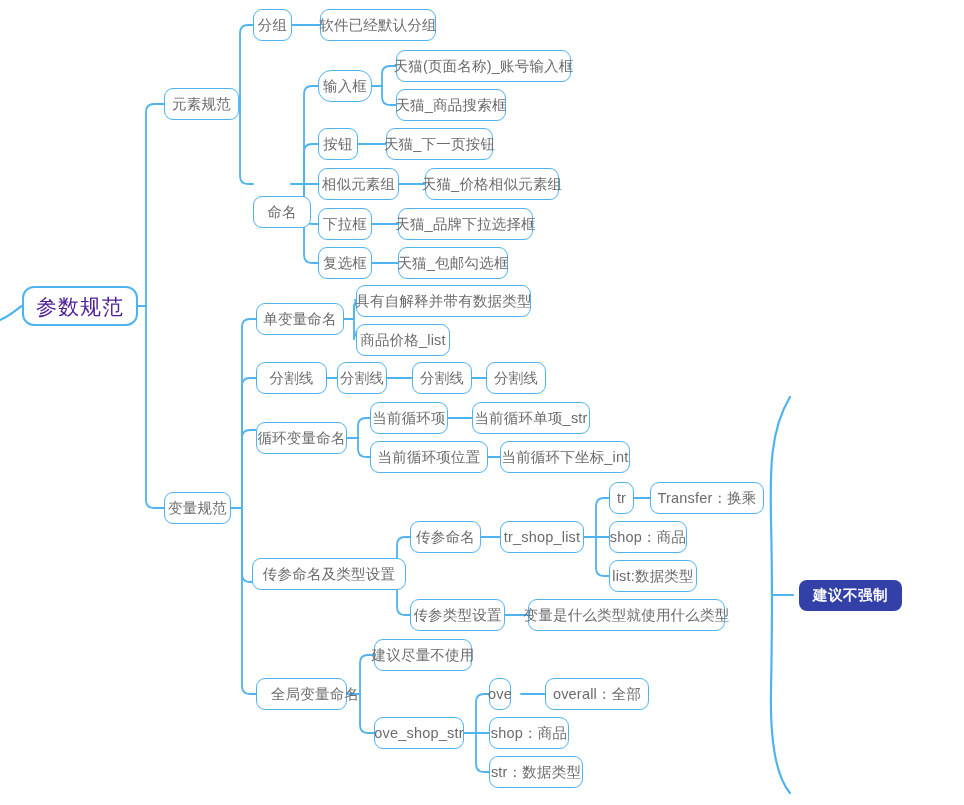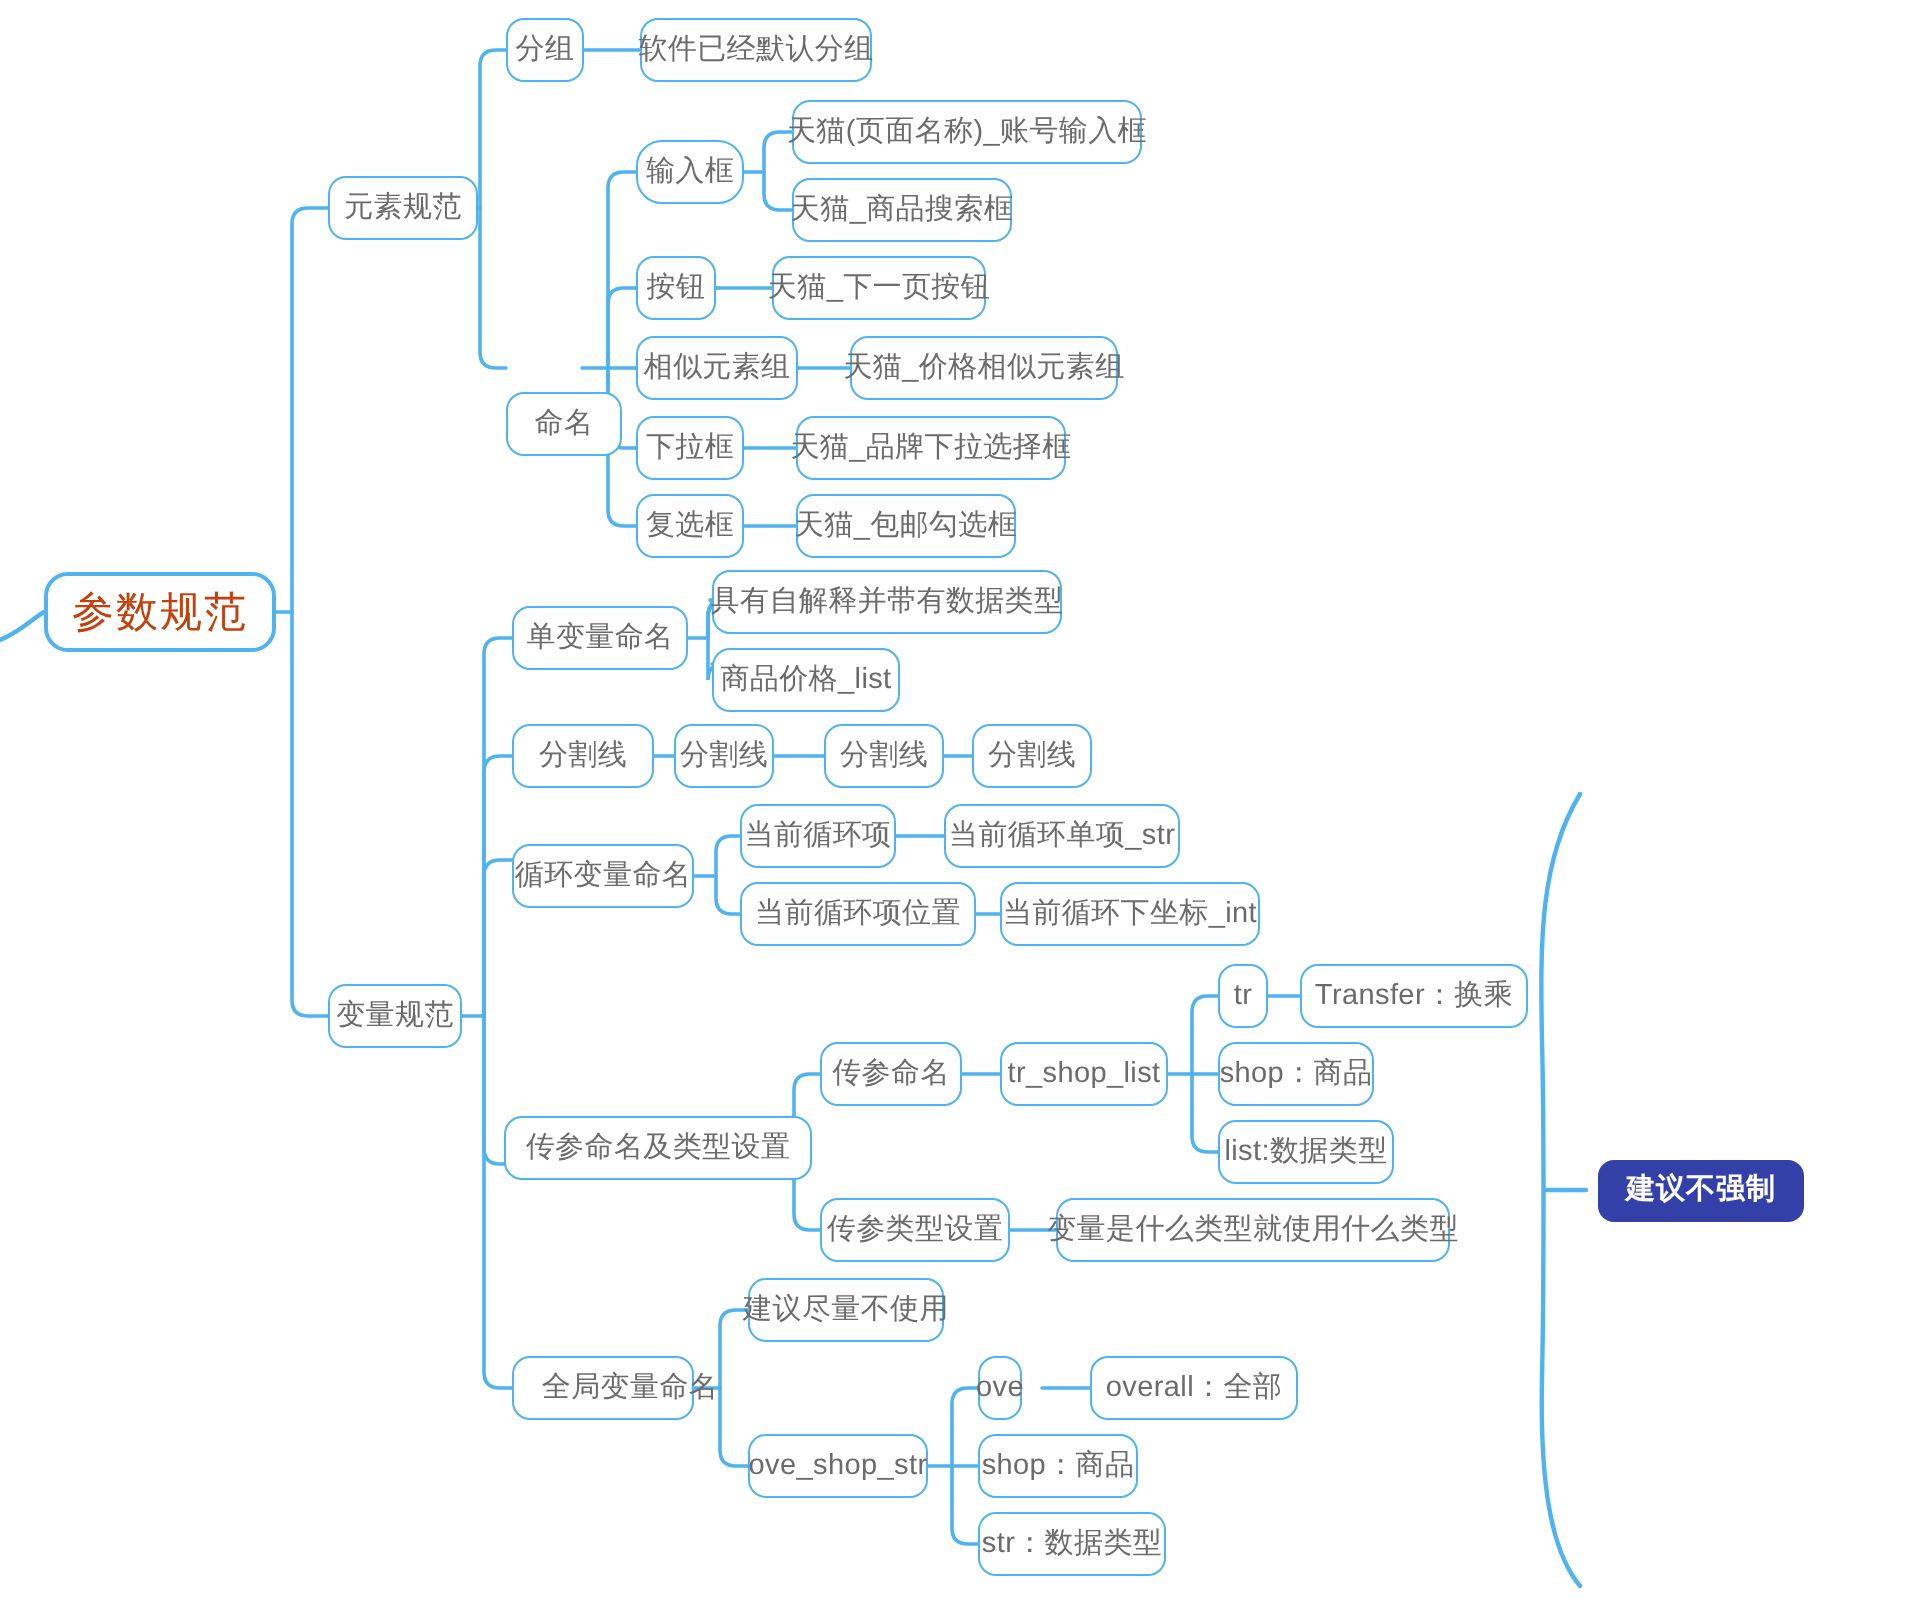--- a/index.html
+++ b/index.html
@@ -38,21 +38,21 @@
     font-size: 14.5px;
     line-height: 1;
     white-space: nowrap;
     padding: 0 9px;
     letter-spacing: 0.2px;
   }
   .node.root {
     border-width: 2px;
     border-radius: 12px;
     font-size: 21px;
-    color: #c2410c;
+    color: #4c1d95;
     letter-spacing: 1px;
   }
   .node.badge {
     border: none;
     background: #3340a8;
     color: #ffffff;
     font-weight: bold;
     font-size: 14.5px;
     border-radius: 8px;
     letter-spacing: 0.5px;

